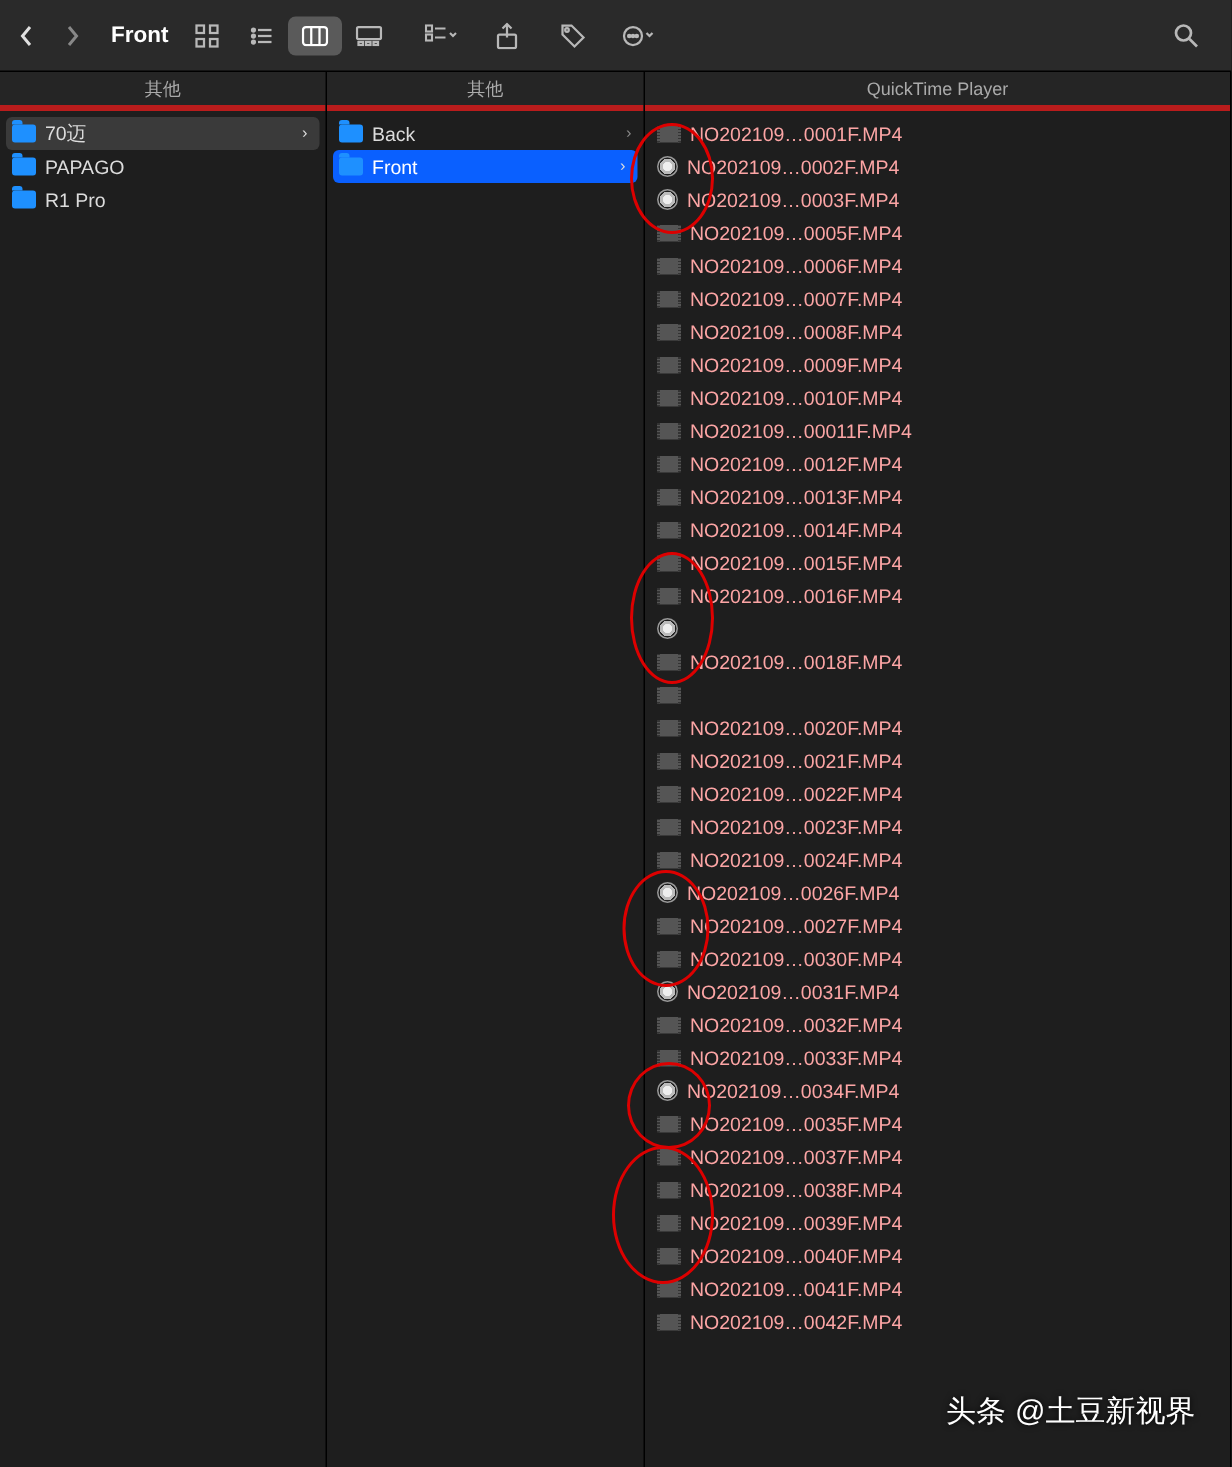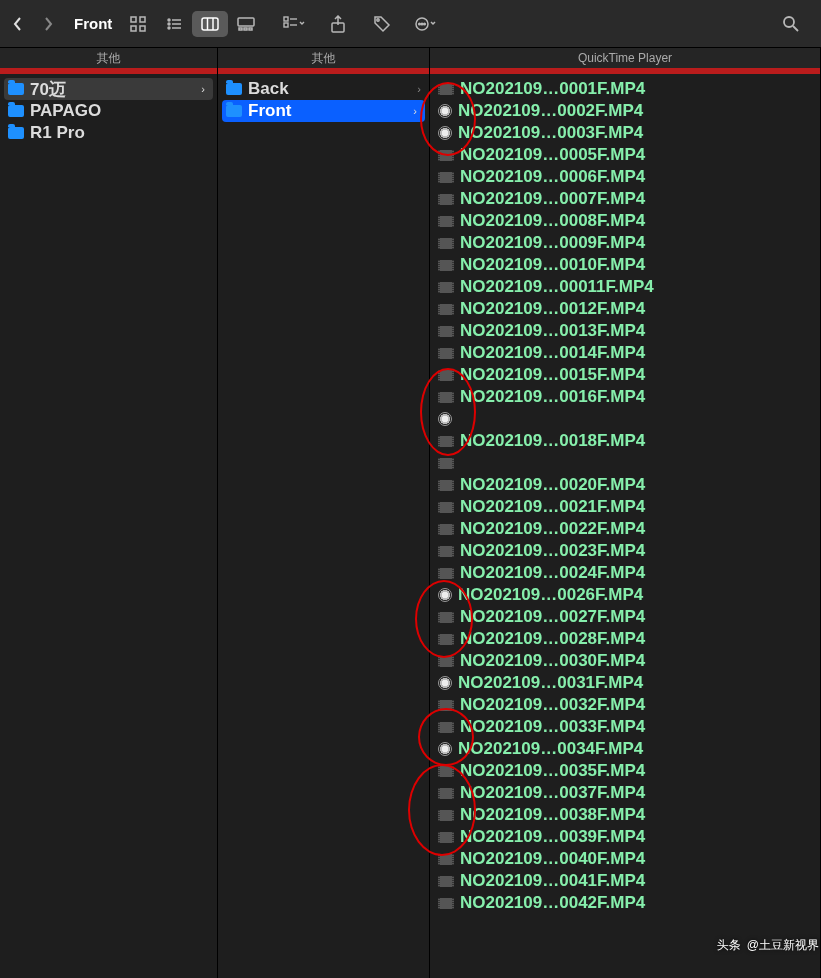--- a/index.html
+++ b/index.html
@@ -49,21 +49,21 @@
     overflow: hidden;
   }
   .col1 { width: 218px; }
   .col2 { width: 212px; }
   .col3 { flex: 1; }
   .col-header {
     height: 26px;
     display:flex; align-items:center; justify-content:center;
     font-size: 12px;
     color:#aaa;
-    border-bottom:6px solid #b91c1c;
+    border-bottom:4px solid #b91c1c;
     background:#252525;
   }
   .col-list { flex:1; overflow:hidden; padding-top:4px; }
   .row {
     display:flex; align-items:center;
     height: 22px;
     padding: 0 8px 0 8px;
     gap: 6px;
     position: relative;
     cursor: default;
@@ -73,25 +73,25 @@
   .row.selected .folder-icon { filter:none; }
   .row.parent-selected { background:#3a3a3a; border-radius:4px; margin:0 4px; padding-left:4px;}
   .folder-icon { width:16px; height:12px; background:#1e90ff; border-radius:2px 2px 2px 2px; position:relative; flex:0 0 auto;}
   .folder-icon::before { content:""; position:absolute; top:-3px; left:0; width:7px; height:3px; background:#1e90ff; border-radius:2px 2px 0 0;}
   .vid-icon { width:16px; height:11px; background:#555; border-radius:2px; position:relative; flex:0 0 auto;}
   .vid-icon::before { content:""; position:absolute; left:0; top:0; bottom:0; width:2px; background:repeating-linear-gradient(#333 0,#333 1px,#555 1px,#555 2px);}
   .vid-icon::after  { content:""; position:absolute; right:0; top:0; bottom:0; width:2px; background:repeating-linear-gradient(#333 0,#333 1px,#555 1px,#555 2px);}
   .qt-icon { width:14px; height:14px; border-radius:50%; background:radial-gradient(circle,#eee 35%, #bbb 36%,#bbb 60%, transparent 61%); border:1px solid #999; flex:0 0 auto;}
   .chevron { margin-left:auto; color:#888; font-size:11px; flex:0 0 auto;}
   .row.selected .chevron, .row.parent-selected .chevron { color:#ddd;}
-  .label { flex:1; overflow:hidden; text-overflow:ellipsis; font-size:17px;font-weight:bold;}
-  .row.file .label { color:#86efac; }
+  .label { flex:1; overflow:hidden; text-overflow:ellipsis; font-size:13px;}
+  .row.file .label { color:#fca5a5; }
   .watermark {
-    position:fixed; right:2px; bottom:24px;
-    color:#fff; font-size:12px; display:flex; align-items:center; gap:6px;
+    position:fixed; right:24px; bottom:24px;
+    color:#fff; font-size:20px; display:flex; align-items:center; gap:6px;
     text-shadow:0 0 4px #000;
     pointer-events:none;
   }
   .annot { position:absolute; border:2px solid #d00; border-radius:50%; pointer-events:none;}
   svg { display:block; }
 </style>
 </head>
 <body>
 
 <div class="toolbar">
@@ -314,24 +314,20 @@
         <div class="row file">
           <div class="qt-icon"></div>
           <div class="label">NO202109…0026F.MP4</div>
         </div>
         <div class="row file">
           <div class="vid-icon"></div>
           <div class="label">NO202109…0027F.MP4</div>
         </div>
         <div class="row file">
           <div class="vid-icon"></div>
-          <div class="label">NO202109…0028F.MP4</div>
-        </div>
-        <div class="row file">
-          <div class="vid-icon"></div>
           <div class="label">NO202109…0030F.MP4</div>
         </div>
         <div class="row file">
           <div class="qt-icon"></div>
           <div class="label">NO202109…0031F.MP4</div>
         </div>
         <div class="row file">
           <div class="vid-icon"></div>
           <div class="label">NO202109…0032F.MP4</div>
         </div>

